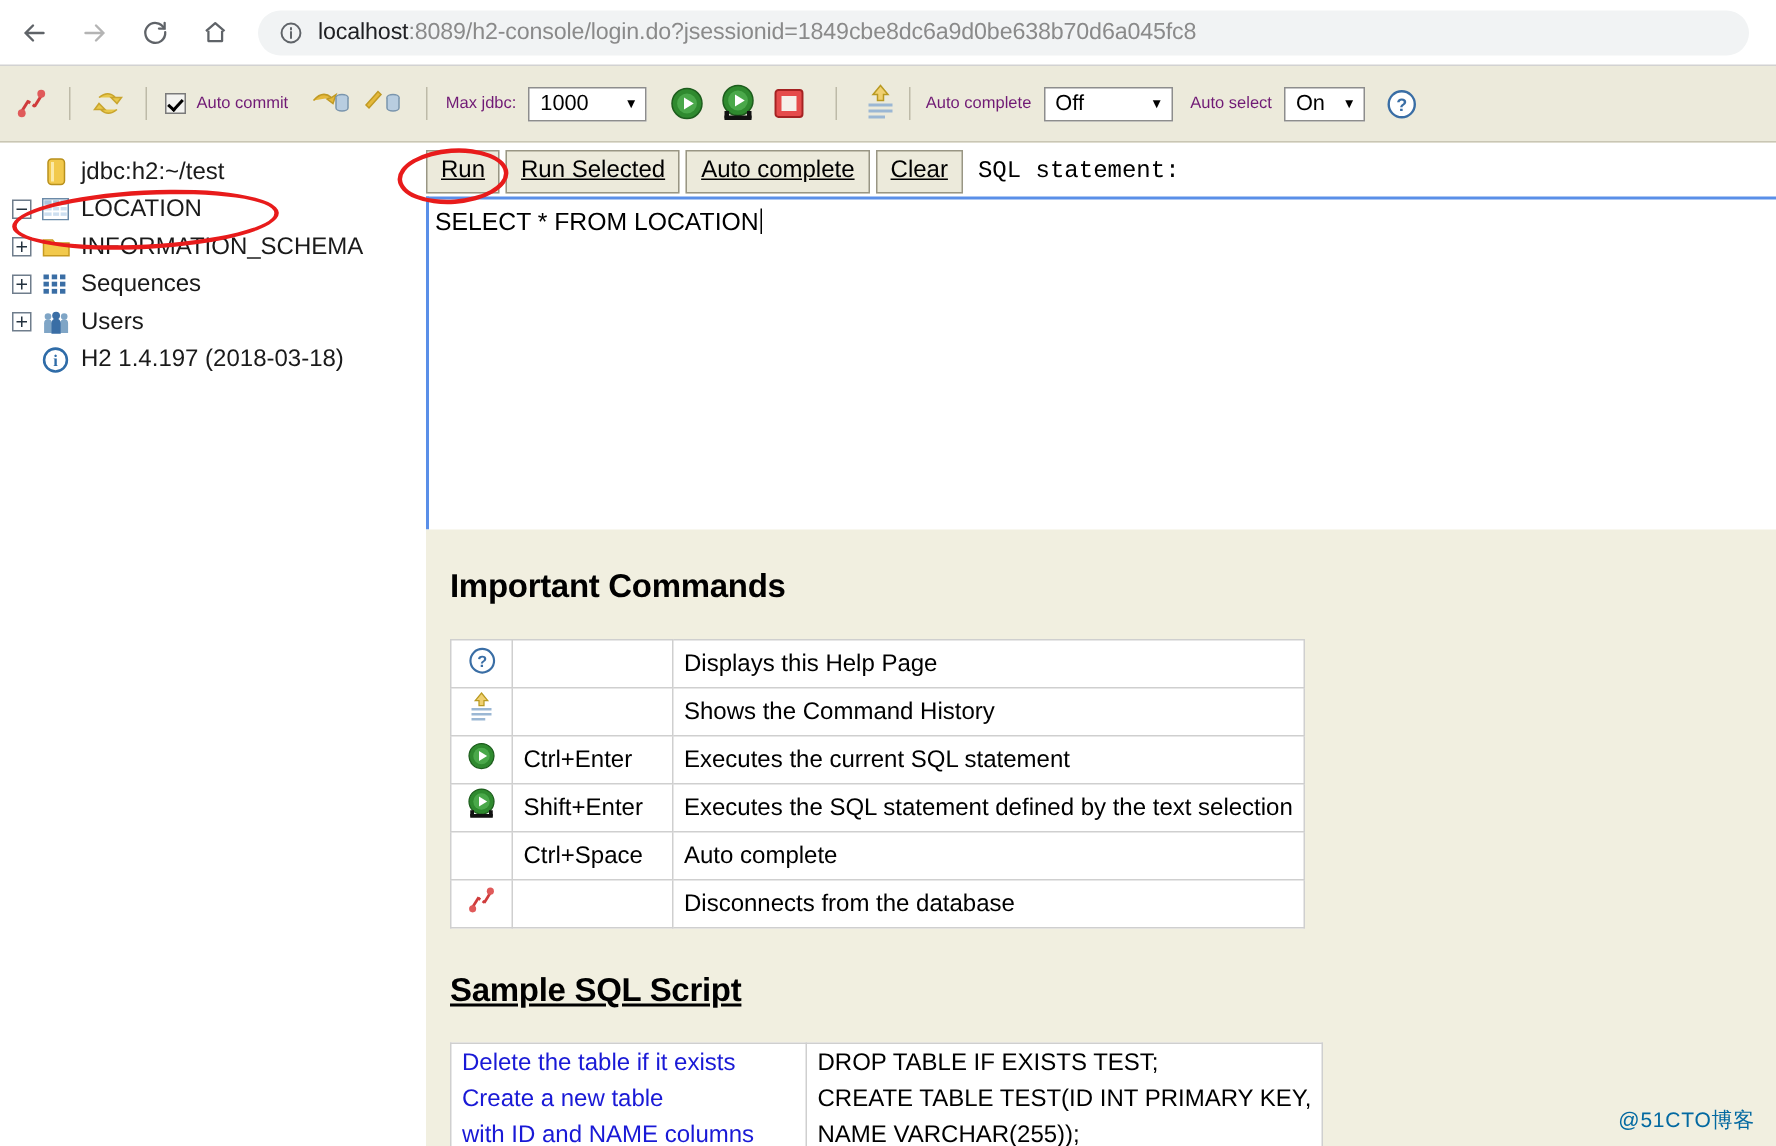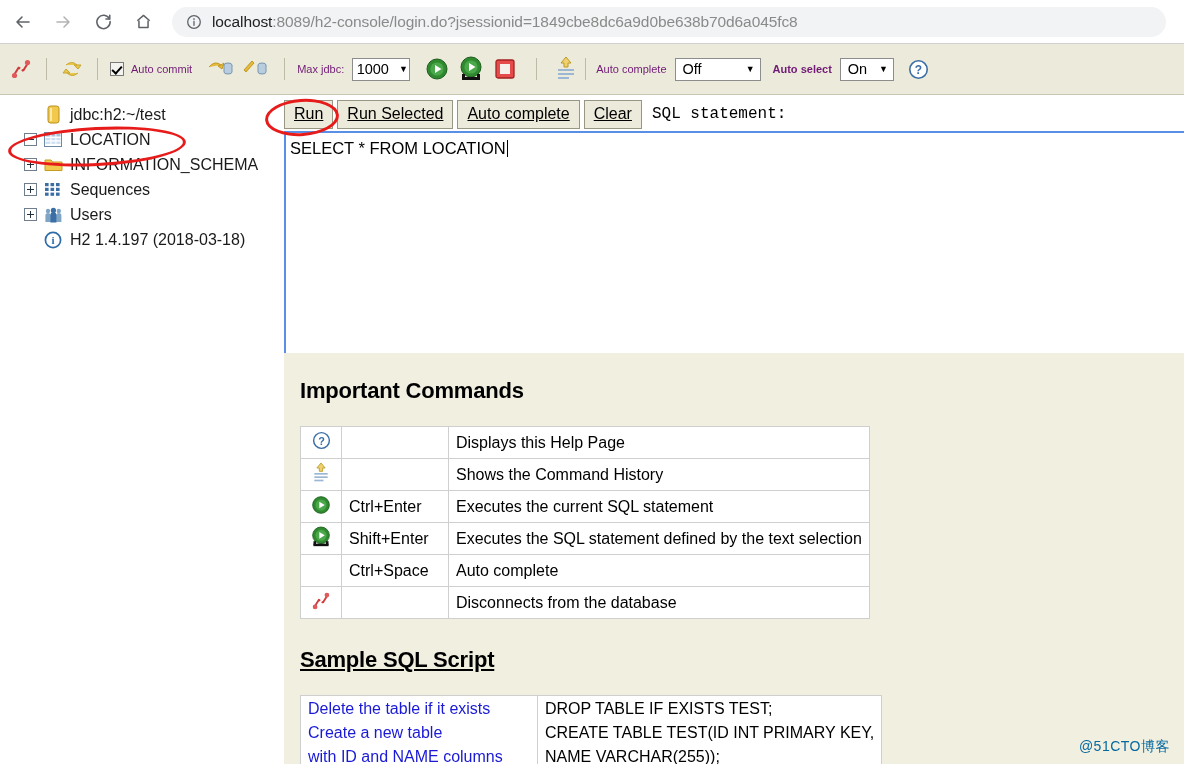--- a/index.html
+++ b/index.html
@@ -59,21 +59,21 @@
     width: 4px; height: 8px; border: solid #000; border-width: 0 2px 2px 0;
     transform: rotate(42deg);
   }
   .tb-select {
     height: 23px; background: #fff; border: 1px solid #8d8d8d;
     font-size: 14.5px; font-family: "Liberation Sans", sans-serif;
     display: flex; align-items: center; justify-content: space-between;
     padding: 0 5px 0 7px; cursor: pointer; box-sizing: border-box; color: #000;
   }
   .tb-select .caret { font-size: 9px; margin-left: 10px; }
-  .sel-maxrows { width: 58px; justify-content: center; }
+  .sel-maxrows { width: 79px; }
   .sel-autocomplete { width: 86px; }
   .sel-autoselect { width: 54px; }
 
   
   .sql-btnrow {
     position: absolute; left: 284px; top: 99px; width: 900px; height: 30px;
     display: flex; align-items: center;
   }
   .sql-btn {
     height: 29px; background: #eceadb; border: 1px solid #999684;
@@ -96,21 +96,21 @@
     font-size: 16.5px; color: #000; white-space: pre;
     font-family: "Liberation Sans", sans-serif;
   }
   .caret-bar {
     display: inline-block; width: 1px; height: 17px; background: #000;
     vertical-align: -3px; margin-left: 1px;
   }
 
   
   .tree {
-    position: absolute; left: 16px; top: 99px; width: 284px; height: 665px;
+    position: absolute; left: 0; top: 99px; width: 284px; height: 665px;
     background: #ffffff; padding-top: 3px; box-sizing: border-box;
   }
   .tree-row {
     display: flex; align-items: center; height: 25px; padding-left: 8px;
     font-size: 16px; color: #1a1a1a; white-space: nowrap; cursor: pointer;
   }
   .tree-toggle {
     width: 13px; height: 13px; border: 1px solid #6f7d8c; background: #fff;
     margin-right: 6px; position: relative; flex: 0 0 auto; box-sizing: border-box;
     cursor: pointer;
@@ -305,21 +305,21 @@
     </span>
 
     <div class="tb-sep" style="margin:0 10px 0 4px;"></div>
 
     <span class="tb-label" style="margin-right:8px;">Auto complete</span>
     <div class="tb-select sel-autocomplete">
       <span>Off</span>
       <span class="caret">▼</span>
     </div>
 
-    <span class="tb-label" style="margin:0 8px 0 12px;font-weight:bold;">Auto select</span>
+    <span class="tb-label" style="margin:0 8px 0 12px;">Auto select</span>
     <div class="tb-select sel-autoselect">
       <span>On</span>
       <span class="caret">▼</span>
     </div>
 
     <span class="tb-icon" style="width:30px; margin-left:10px;">
       <svg width="21" height="21" viewBox="0 0 21 21">
         <circle cx="10.5" cy="10.5" r="8.7" fill="#ffffff" stroke="#3a6ea5" stroke-width="1.6"></circle>
         <text x="10.5" y="15" font-size="12" font-family="Liberation Sans, sans-serif" font-weight="bold" fill="#3a6ea5" text-anchor="middle">?</text>
       </svg>

